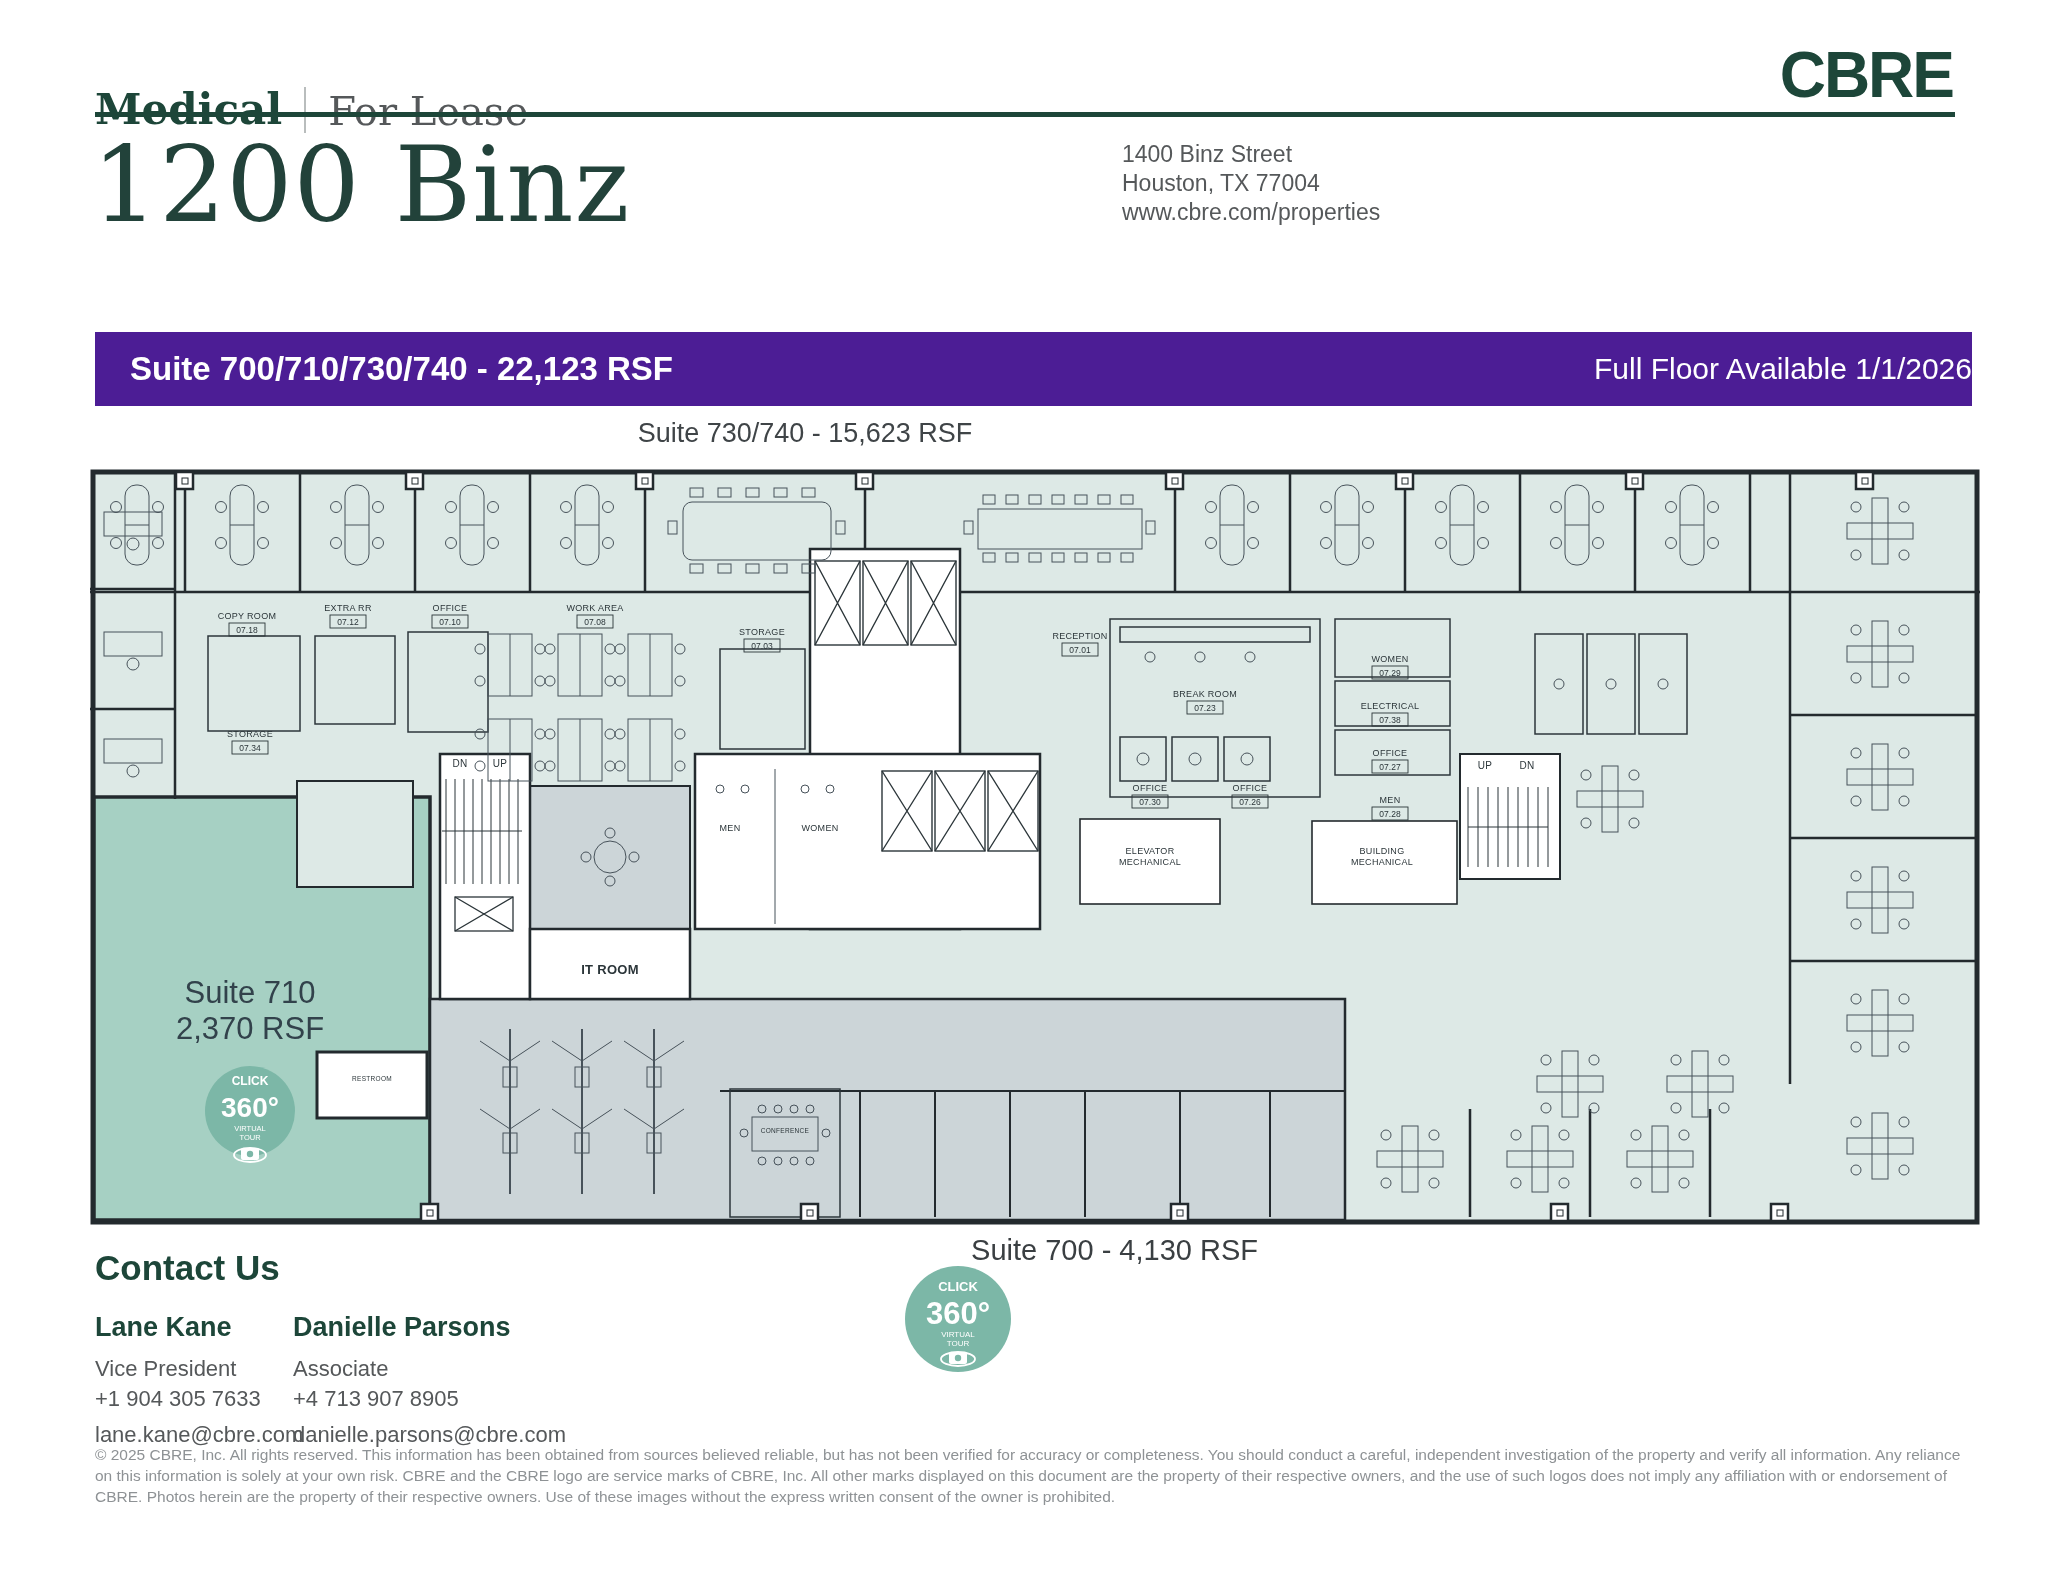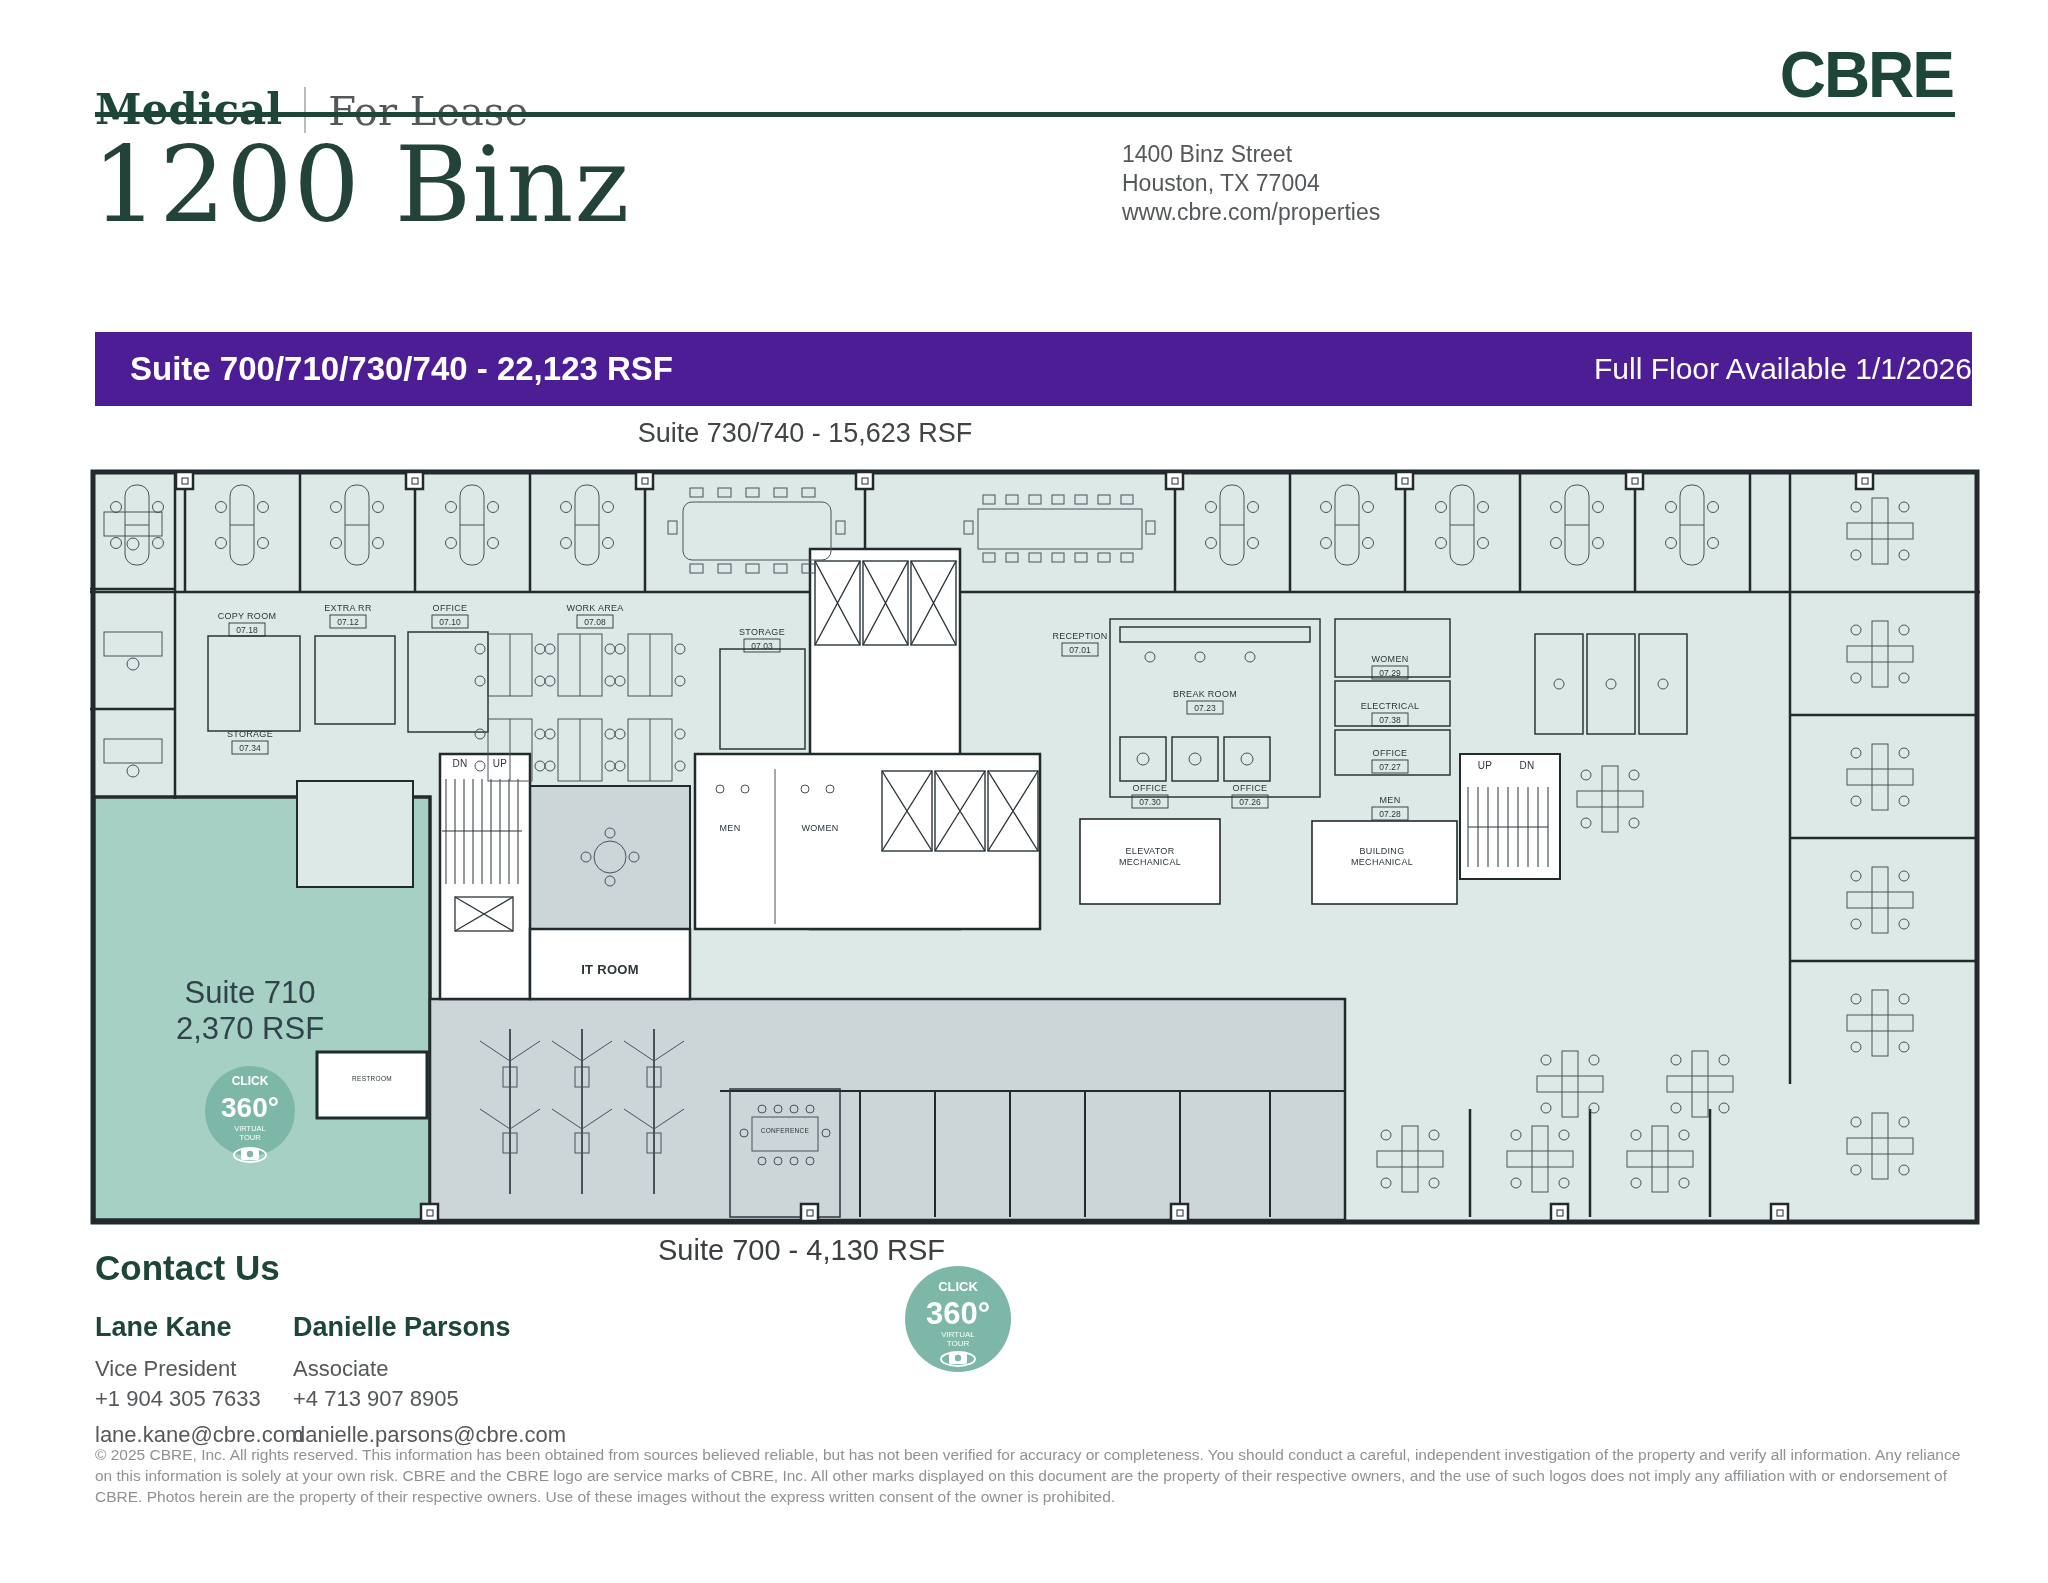--- a/index.html
+++ b/index.html
@@ -21,21 +21,21 @@
   .addr{position:absolute;left:1122px;top:140px;font-size:23px;color:#55585a;line-height:28px;}
   .addr div{margin-bottom:1px;}
   
   .banner{position:absolute;left:95px;top:332px;width:1877px;height:74px;background:#4c1d95;
     display:flex;align-items:center;justify-content:space-between;color:#ffffff;}
   .banner .l{font-size:33px;font-weight:700;padding-left:35px;}
   .banner .r{font-size:30px;font-weight:400;}
   
   .plan-top-label{position:absolute;left:0;top:418px;width:1610px;text-align:center;
     font-size:27px;color:#3f4447;}
-  .plan-bottom-label{position:absolute;left:658px;top:1234px;width:600px;text-align:left;
+  .plan-bottom-label{position:absolute;left:658px;top:1234px;width:600px;text-align:right;
     font-size:29px;color:#3a3f42;}
   .plan-wrap{position:absolute;left:90px;top:468px;width:1890px;height:758px;}
   svg text{font-family:"Liberation Sans",sans-serif;}
   .tour2{position:absolute;left:903px;top:1264px;width:110px;height:110px;cursor:pointer;}
   
   .contact-h{position:absolute;left:95px;top:1248px;font-size:35px;font-weight:700;color:#1d4639;}
   .person{position:absolute;top:1312px;width:380px;}
   .person .nm{font-size:27px;font-weight:700;color:#1d4639;}
   .person .rl{font-size:22px;color:#55585a;margin-top:13px;}
   .person .ph{font-size:22px;color:#55585a;margin-top:4px;}

